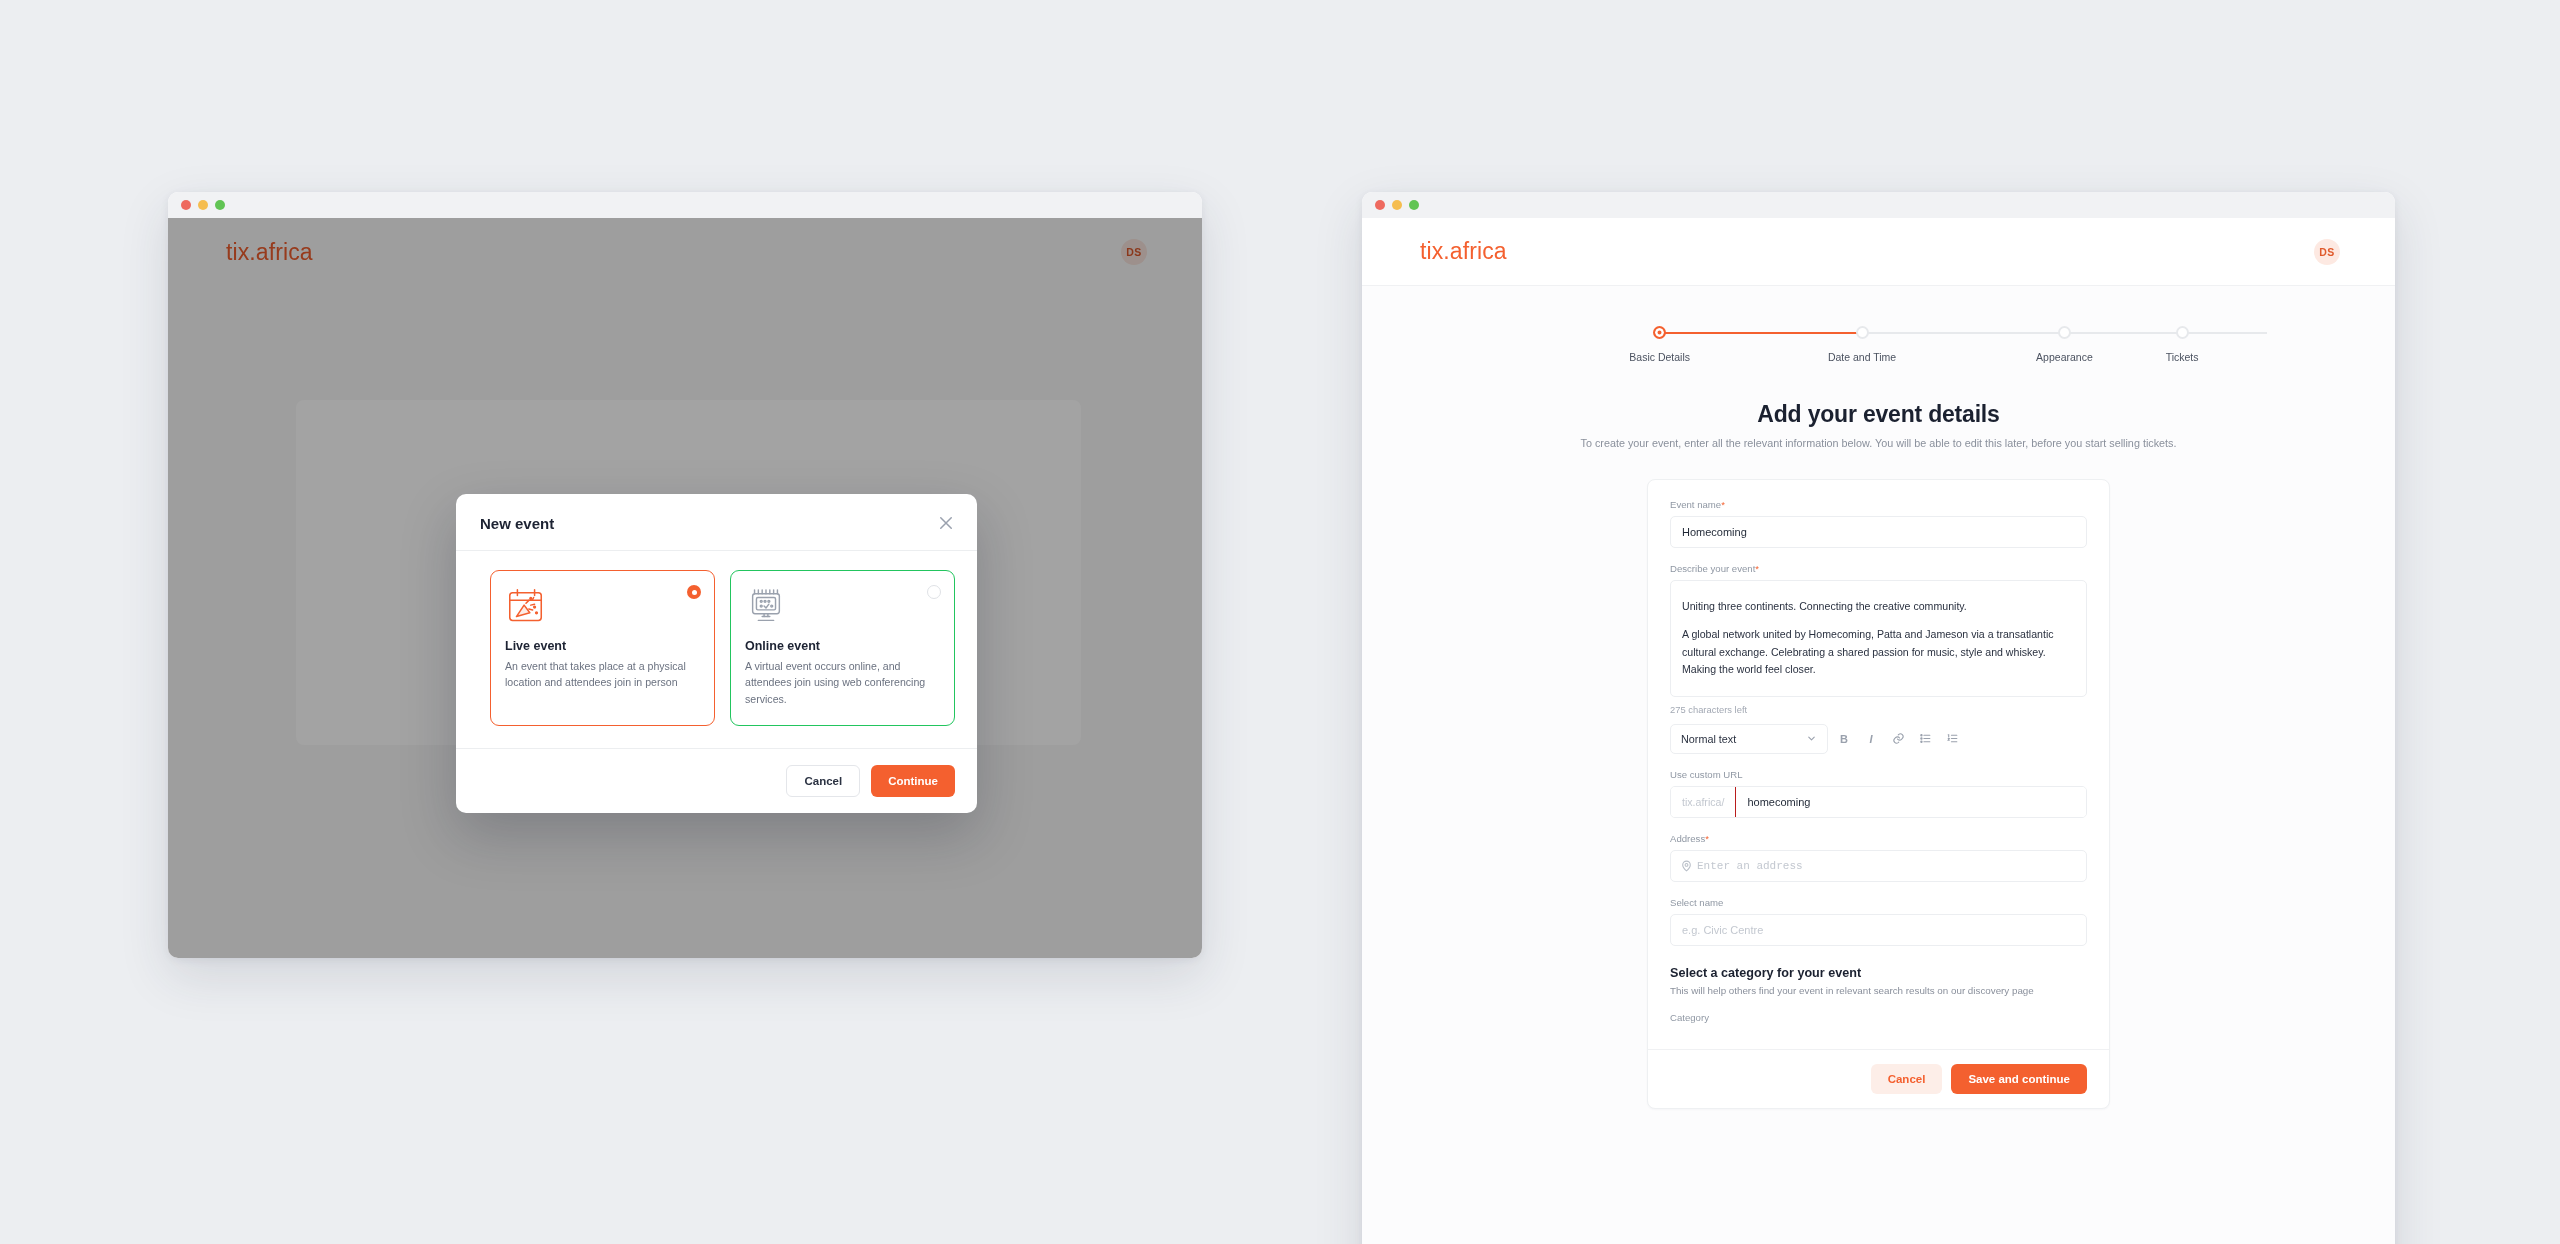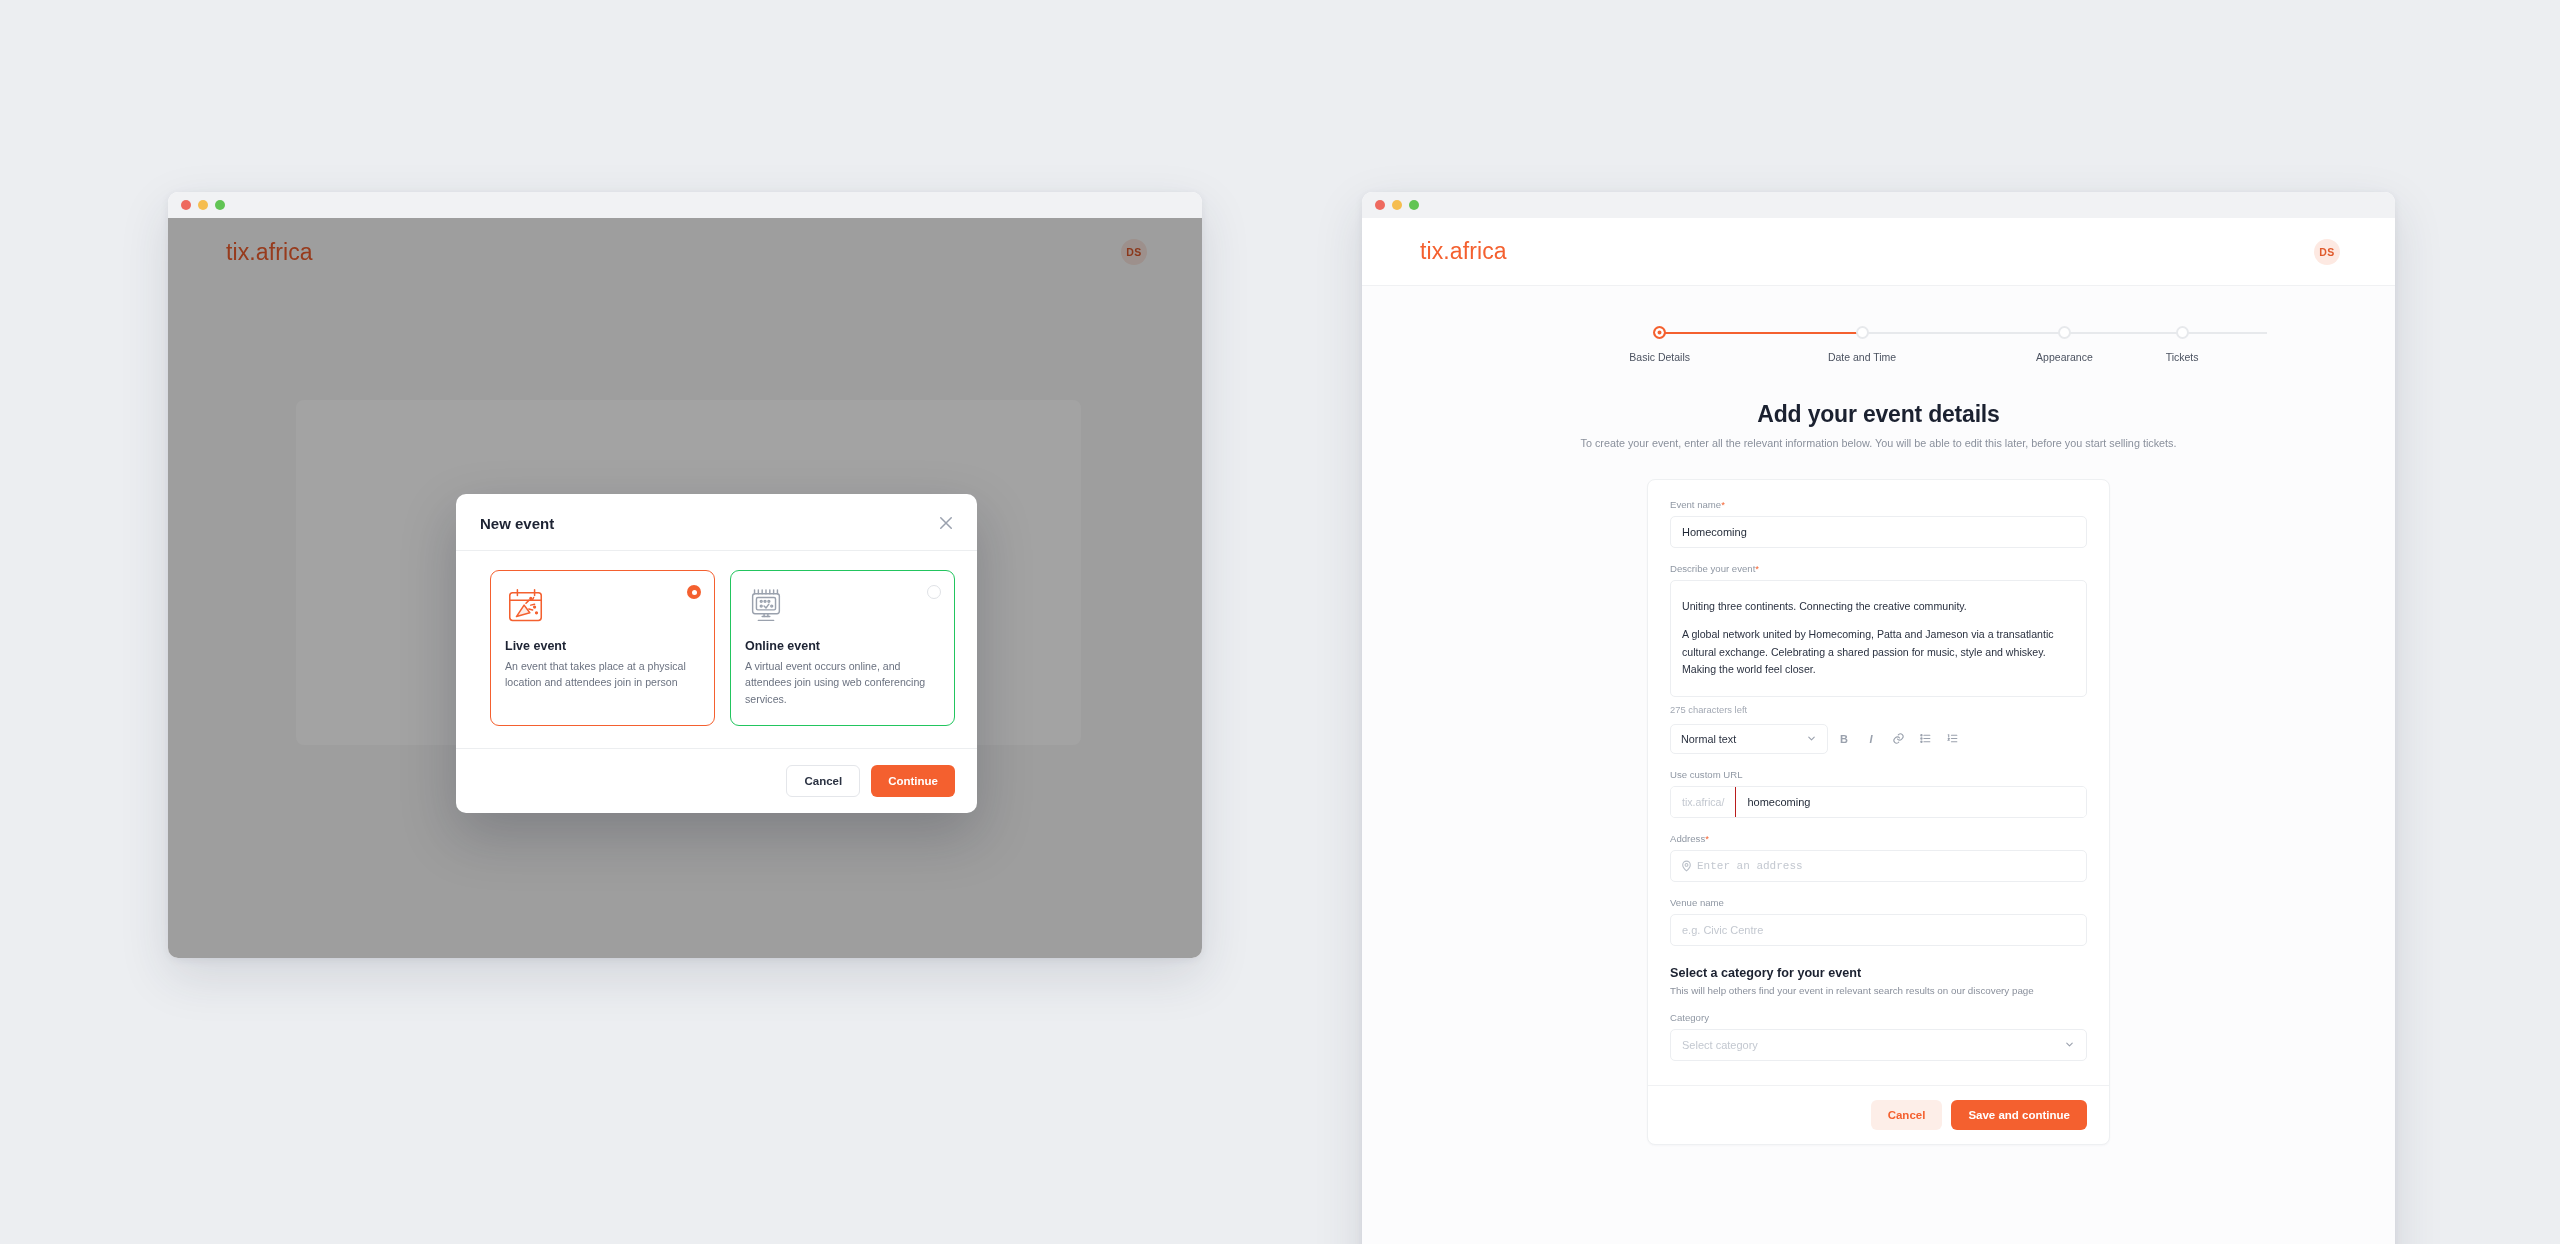--- a/index.html
+++ b/index.html
@@ -322,35 +322,29 @@
             <div class="input-icon-wrap">
               <svg class="in-icon" viewBox="0 0 24 24" fill="none" stroke="currentColor" stroke-width="2">
                   <path d="M12 21s7-6.2 7-11a7 7 0 10-14 0c0 4.8 7 11 7 11z"></path>
                   <circle cx="12" cy="10" r="2.6"></circle>
                 </svg>
               <input class="ctl" placeholder="Enter an address" style="">
             </div>
           </div>
 
           <div class="field">
-            <label class="flabel">Venue name</label>
+            <label class="flabel">Select name</label>
             <input class="ctl" placeholder="e.g. Civic Centre" style="">
           </div>
 
           <div class="sec-title">Select a category for your event</div>
           <div class="sec-sub">This will help others find your event in relevant search results on our discovery page</div>
 
           <div class="field" style="margin-bottom:4px;">
             <label class="flabel">Category</label>
-            <div class="select-ctl">
-              <span>Select category</span>
-              <svg class="chev" viewBox="0 0 24 24" fill="none" stroke="currentColor" stroke-width="2.4" stroke-linecap="round" stroke-linejoin="round">
-                  <path d="M6 9l6 6 6-6"></path>
-                </svg>
-            </div>
           </div>
 
         </div>
 
         <div class="card-foot">
           <button class="btn btn-soft">Cancel</button>
           <button class="btn btn-save">Save and continue</button>
         </div>
       </div>
 

